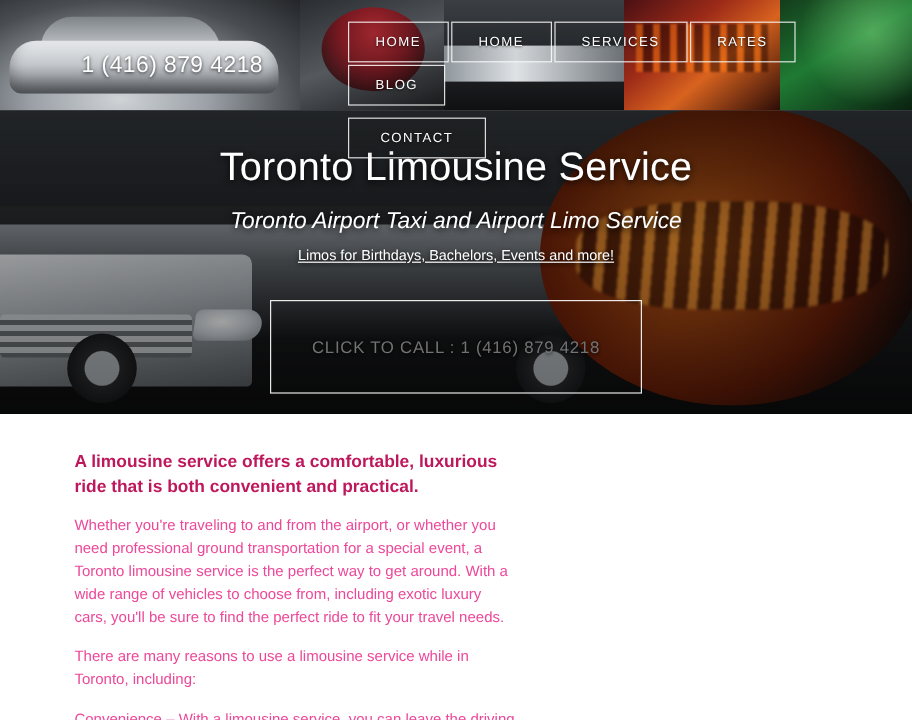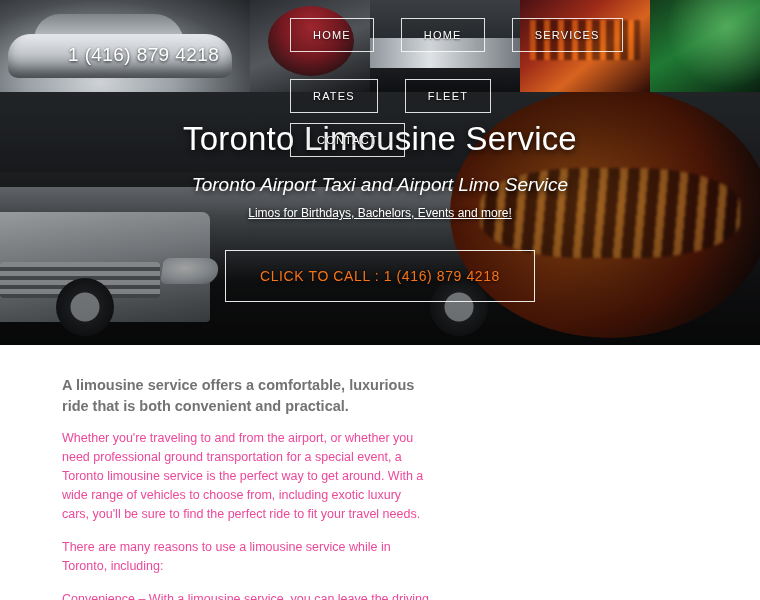--- a/index.html
+++ b/index.html
@@ -144,21 +144,21 @@
 
   
   .nav {
     position: absolute;
     top: 18px; left: 290px;
     z-index: 7;
     width: 440px;
   }
   .nav ul {
     list-style: none; margin: 0; padding: 0;
-    display: flex; flex-wrap: wrap; gap: 27px;
+    display: flex; flex-wrap: wrap; gap: 2px;
   }
   .nav li a {
     display: block;
     border: 1px solid rgba(255,255,255,.85);
     color: #fff;
     text-decoration: none;
     font-size: 11px;
     letter-spacing: 1.2px;
     padding: 10px 22px;
     text-shadow: 0 1px 2px rgba(0,0,0,.7);
@@ -194,38 +194,38 @@
   .hero-sub2 {
     font-size: 12px;
     margin: 0;
     text-shadow: 0 1px 4px rgba(0,0,0,.85);
     text-decoration: underline;
   }
   .cta {
     display: inline-block;
     margin-top: 30px;
     border: 1px solid rgba(255,255,255,.9);
-    color: #f97316;
+    color: #737373;
     text-decoration: none;
     font-size: 14px;
     letter-spacing: .6px;
-    padding: 17px 34px;
+    padding: 30px 34px;
     text-shadow: 0 1px 3px rgba(0,0,0,.8);
   }
 
   
   .content {
     position: absolute;
     top: 345px; left: 0;
     width: 760px; height: 255px;
     background: #fff;
     padding: 30px 60px 0 62px;
   }
   .lede {
-    color: #737373;
+    color: #be185d;
     font-size: 14.5px;
     font-weight: 700;
     line-height: 1.45;
     margin: 0 0 12px 0;
     max-width: 365px;
   }
   .content p.body {
     color: #ec4899;
     font-size: 12.5px;
     line-height: 1.52;
@@ -270,21 +270,21 @@
         <li>
             <a href="#">HOME</a>
           </li>
         <li>
             <a href="#">SERVICES</a>
           </li>
         <li>
             <a href="#">RATES</a>
           </li>
         <li>
-            <a href="#">FLEET</a>
+            <a href="#">BLOG</a>
           </li>
       </ul>
       <ul class="row2">
         <li>
             <a href="#">CONTACT</a>
           </li>
       </ul>
     </nav>
 
     <div class="hero-text">

